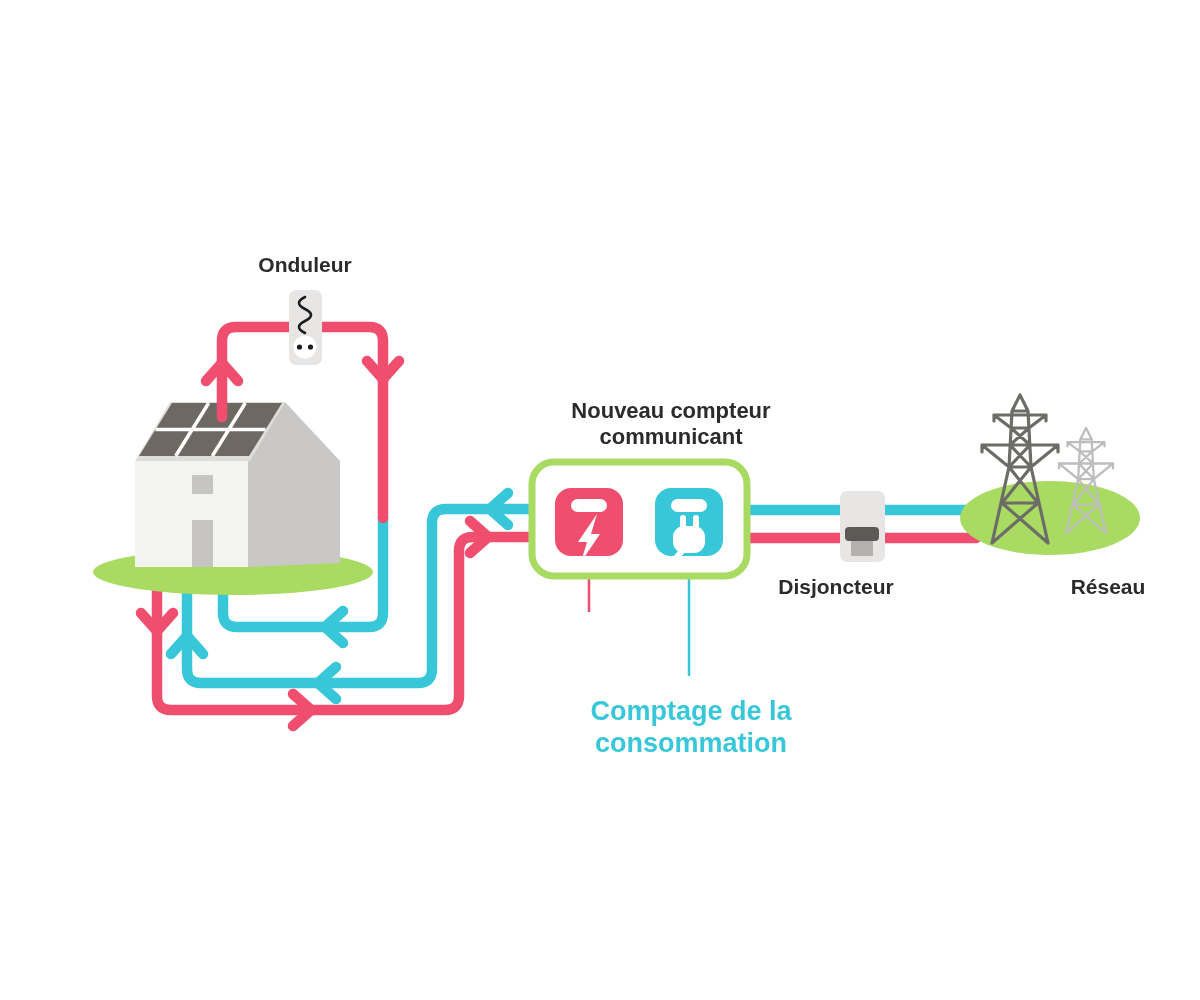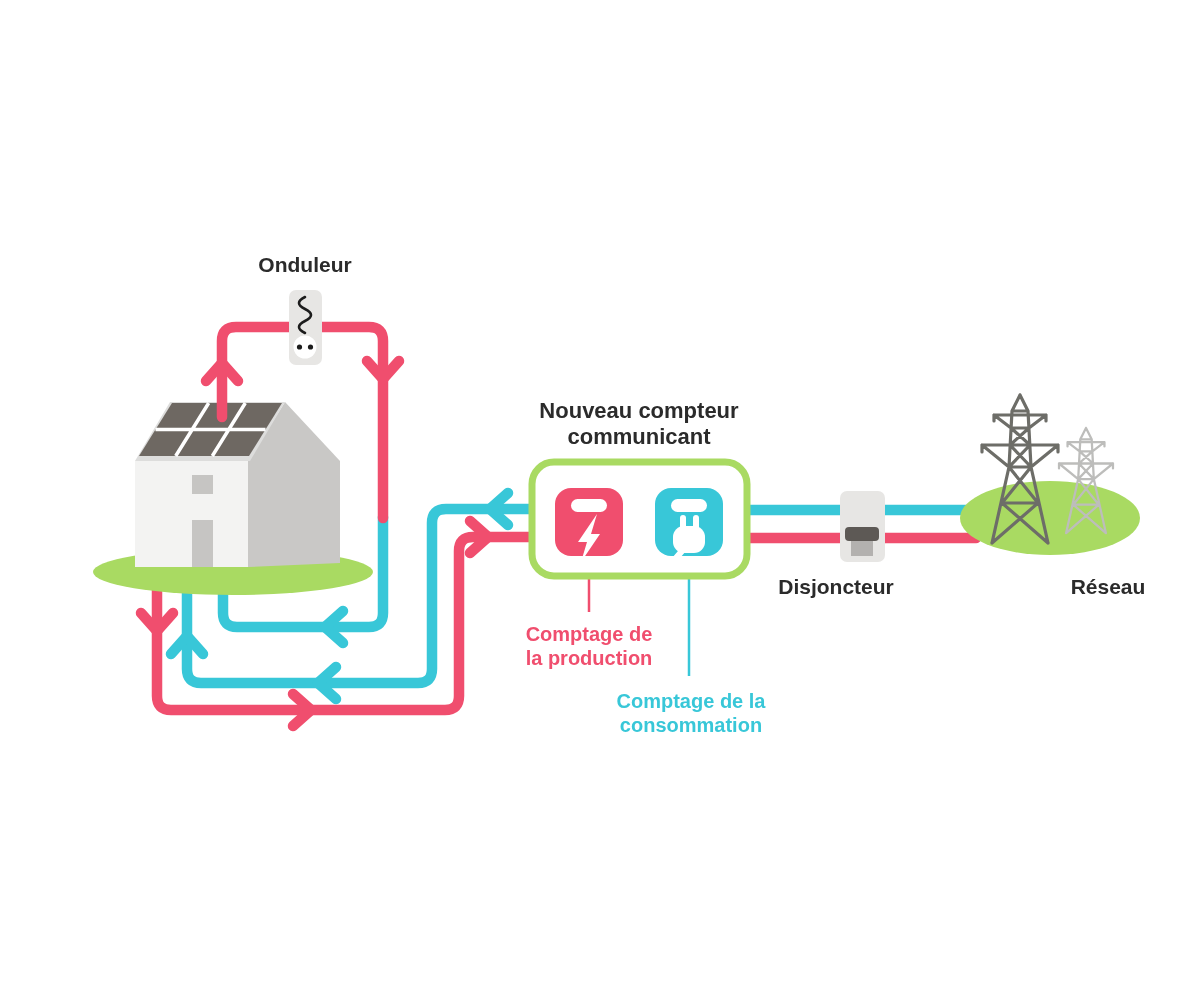--- a/index.html
+++ b/index.html
@@ -6,23 +6,23 @@
   .stage{
     position:relative;width:1200px;height:852px;background:#ffffff;
     font-family:"Liberation Sans",sans-serif;overflow:hidden;
   }
   svg.canvas{position:absolute;left:0;top:0;}
   .label{
     position:absolute;transform:translate(-50%,-50%);
     font-weight:700;text-align:center;white-space:pre-line;line-height:1.2;
   }
   .label--dark{color:var(--dark-text,#2b2b2b);font-size:21px;}
-  .label--title{font-size:22px;line-height:1.18;}
+  .label--title{font-size:22px;line-height:1.18;margin-left:32px;}
   .label--pink{color:var(--pink,#f04e6e);font-size:20px;}
-  .label--cyan{color:var(--cyan,#38c7d8);font-size:20px;}
+  .label--cyan{color:var(--cyan,#38c7d8);font-size:27px;margin-top:14px;}
 
   .flow,.arrow{fill:none;stroke-width:10.5;stroke-linecap:round;stroke-linejoin:round;}
   .flow--pink,.arrow--pink{stroke:var(--pink,#f04e6e);}
   .flow--cyan,.arrow--cyan{stroke:var(--cyan,#38c7d8);}
   .ground{fill:var(--green,#a9da62);}
   .leader{fill:none;stroke-width:2.5;}
   .leader--pink{stroke:var(--pink,#f04e6e);}
   .leader--cyan{stroke:var(--cyan,#38c7d8);}
   .meter-box{fill:#ffffff;stroke:var(--green,#a9da62);stroke-width:7;}
   .meter--pink{fill:var(--pink,#f04e6e);}
@@ -144,18 +144,16 @@
 
   <div class="label label--dark" style="left:305px;top:265px;">Onduleur</div>
 
   <div class="label label--dark label--title" style="left:639px;top:424px;">Nouveau compteur
 communicant</div>
 
   <div class="label label--dark" style="left:836px;top:587px;">Disjoncteur</div>
 
   <div class="label label--dark" style="left:1108px;top:587px;">Réseau</div>
 
-  <div class="label label--pink" style="left:589px;top:646px;">Comptage de
-la production</div>
 
   <div class="label label--cyan" style="left:691px;top:713px;">Comptage de la
 consommation</div>
 </div>
 
 </body></html>

